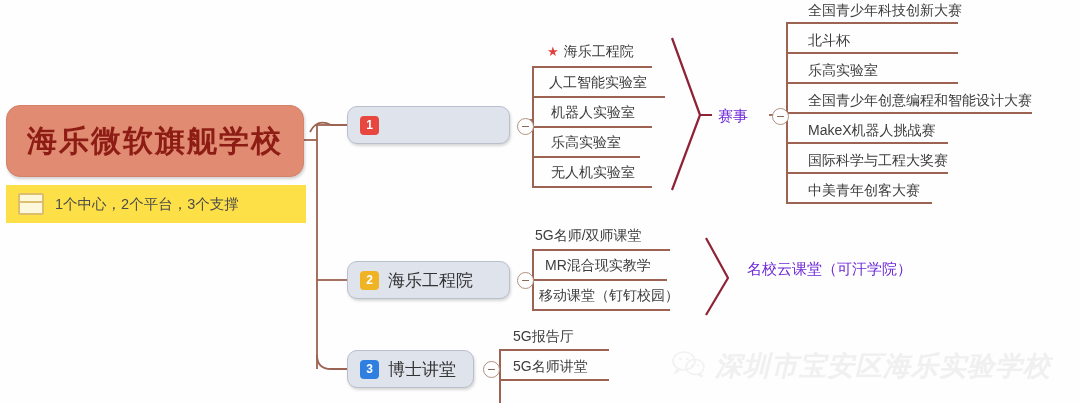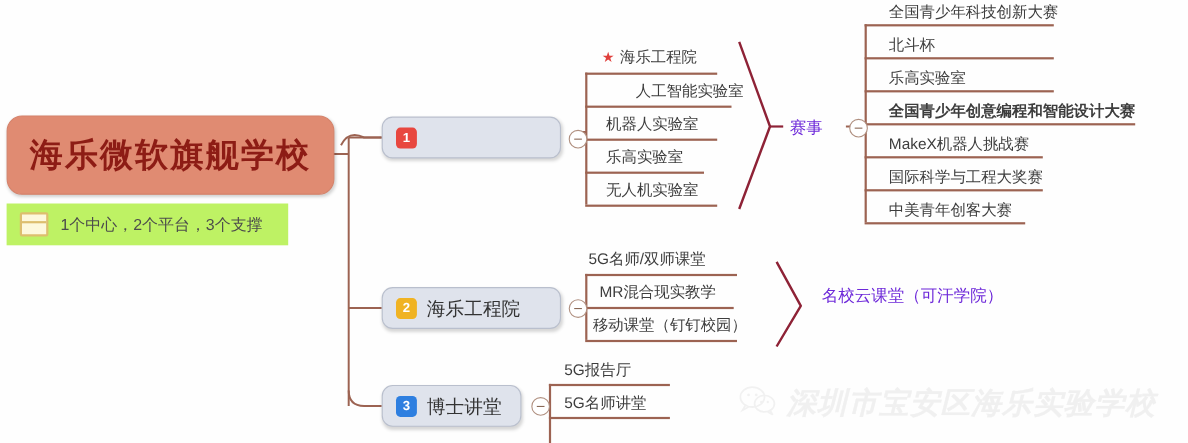--- a/index.html
+++ b/index.html
@@ -29,22 +29,22 @@
     color:#8d1c15;
     font-size:30px;
     font-weight:bold;
     letter-spacing:2px;
     white-space:nowrap;
   }
   
   .note-box{
     position:absolute;
     left:6px; top:185px;
-    width:256px; height:38px;
-    background:#bef264;
+    width:300px; height:38px;
+    background:#fde047;
     display:flex; align-items:center;
     padding-left:12px;
     box-sizing:border-box;
   }
   .note-icon{
     width:22px;height:18px;
     border:2px solid #ddbe6e;
     border-radius:2px;
     position:relative;
     margin-right:11px;
@@ -172,21 +172,21 @@
   <div class="vbar" style="left:532px;top:66px;height:120px;"></div>
   <div class="bar" style="left:532px;top:66px;width:120px;"></div>
   <div class="bar" style="left:532px;top:96px;width:133px;"></div>
   <div class="bar" style="left:532px;top:126px;width:120px;"></div>
   <div class="bar" style="left:532px;top:156px;width:108px;"></div>
   <div class="bar" style="left:532px;top:186px;width:120px;"></div>
 
   <div class="leaf" style="left:547px;top:43px;">
     <span class="star">★</span><span>海乐工程院</span>
   </div>
-  <div class="leaf" style="left:578px;top:74px;">
+  <div class="leaf" style="left:549px;top:74px;">
     <span>人工智能实验室</span>
   </div>
   <div class="leaf" style="left:551px;top:104px;">
     <span>机器人实验室</span>
   </div>
   <div class="leaf" style="left:551px;top:134px;">
     <span>乐高实验室</span>
   </div>
   <div class="leaf" style="left:551px;top:164px;">
     <span>无人机实验室</span>
@@ -208,21 +208,21 @@
 
   <div class="leaf" style="left:808px;top:2px;">
     <span>全国青少年科技创新大赛</span>
   </div>
   <div class="leaf" style="left:808px;top:32px;">
     <span>北斗杯</span>
   </div>
   <div class="leaf" style="left:808px;top:62px;">
     <span>乐高实验室</span>
   </div>
-  <div class="leaf" style="left:808px;top:92px;font-weight:bold;">
+  <div class="leaf" style="left:808px;top:92px;">
     <span>全国青少年创意编程和智能设计大赛</span>
   </div>
   <div class="leaf" style="left:808px;top:122px;">
     <span>MakeX机器人挑战赛</span>
   </div>
   <div class="leaf" style="left:808px;top:152px;">
     <span>国际科学与工程大奖赛</span>
   </div>
   <div class="leaf" style="left:808px;top:182px;">
     <span>中美青年创客大赛</span>

